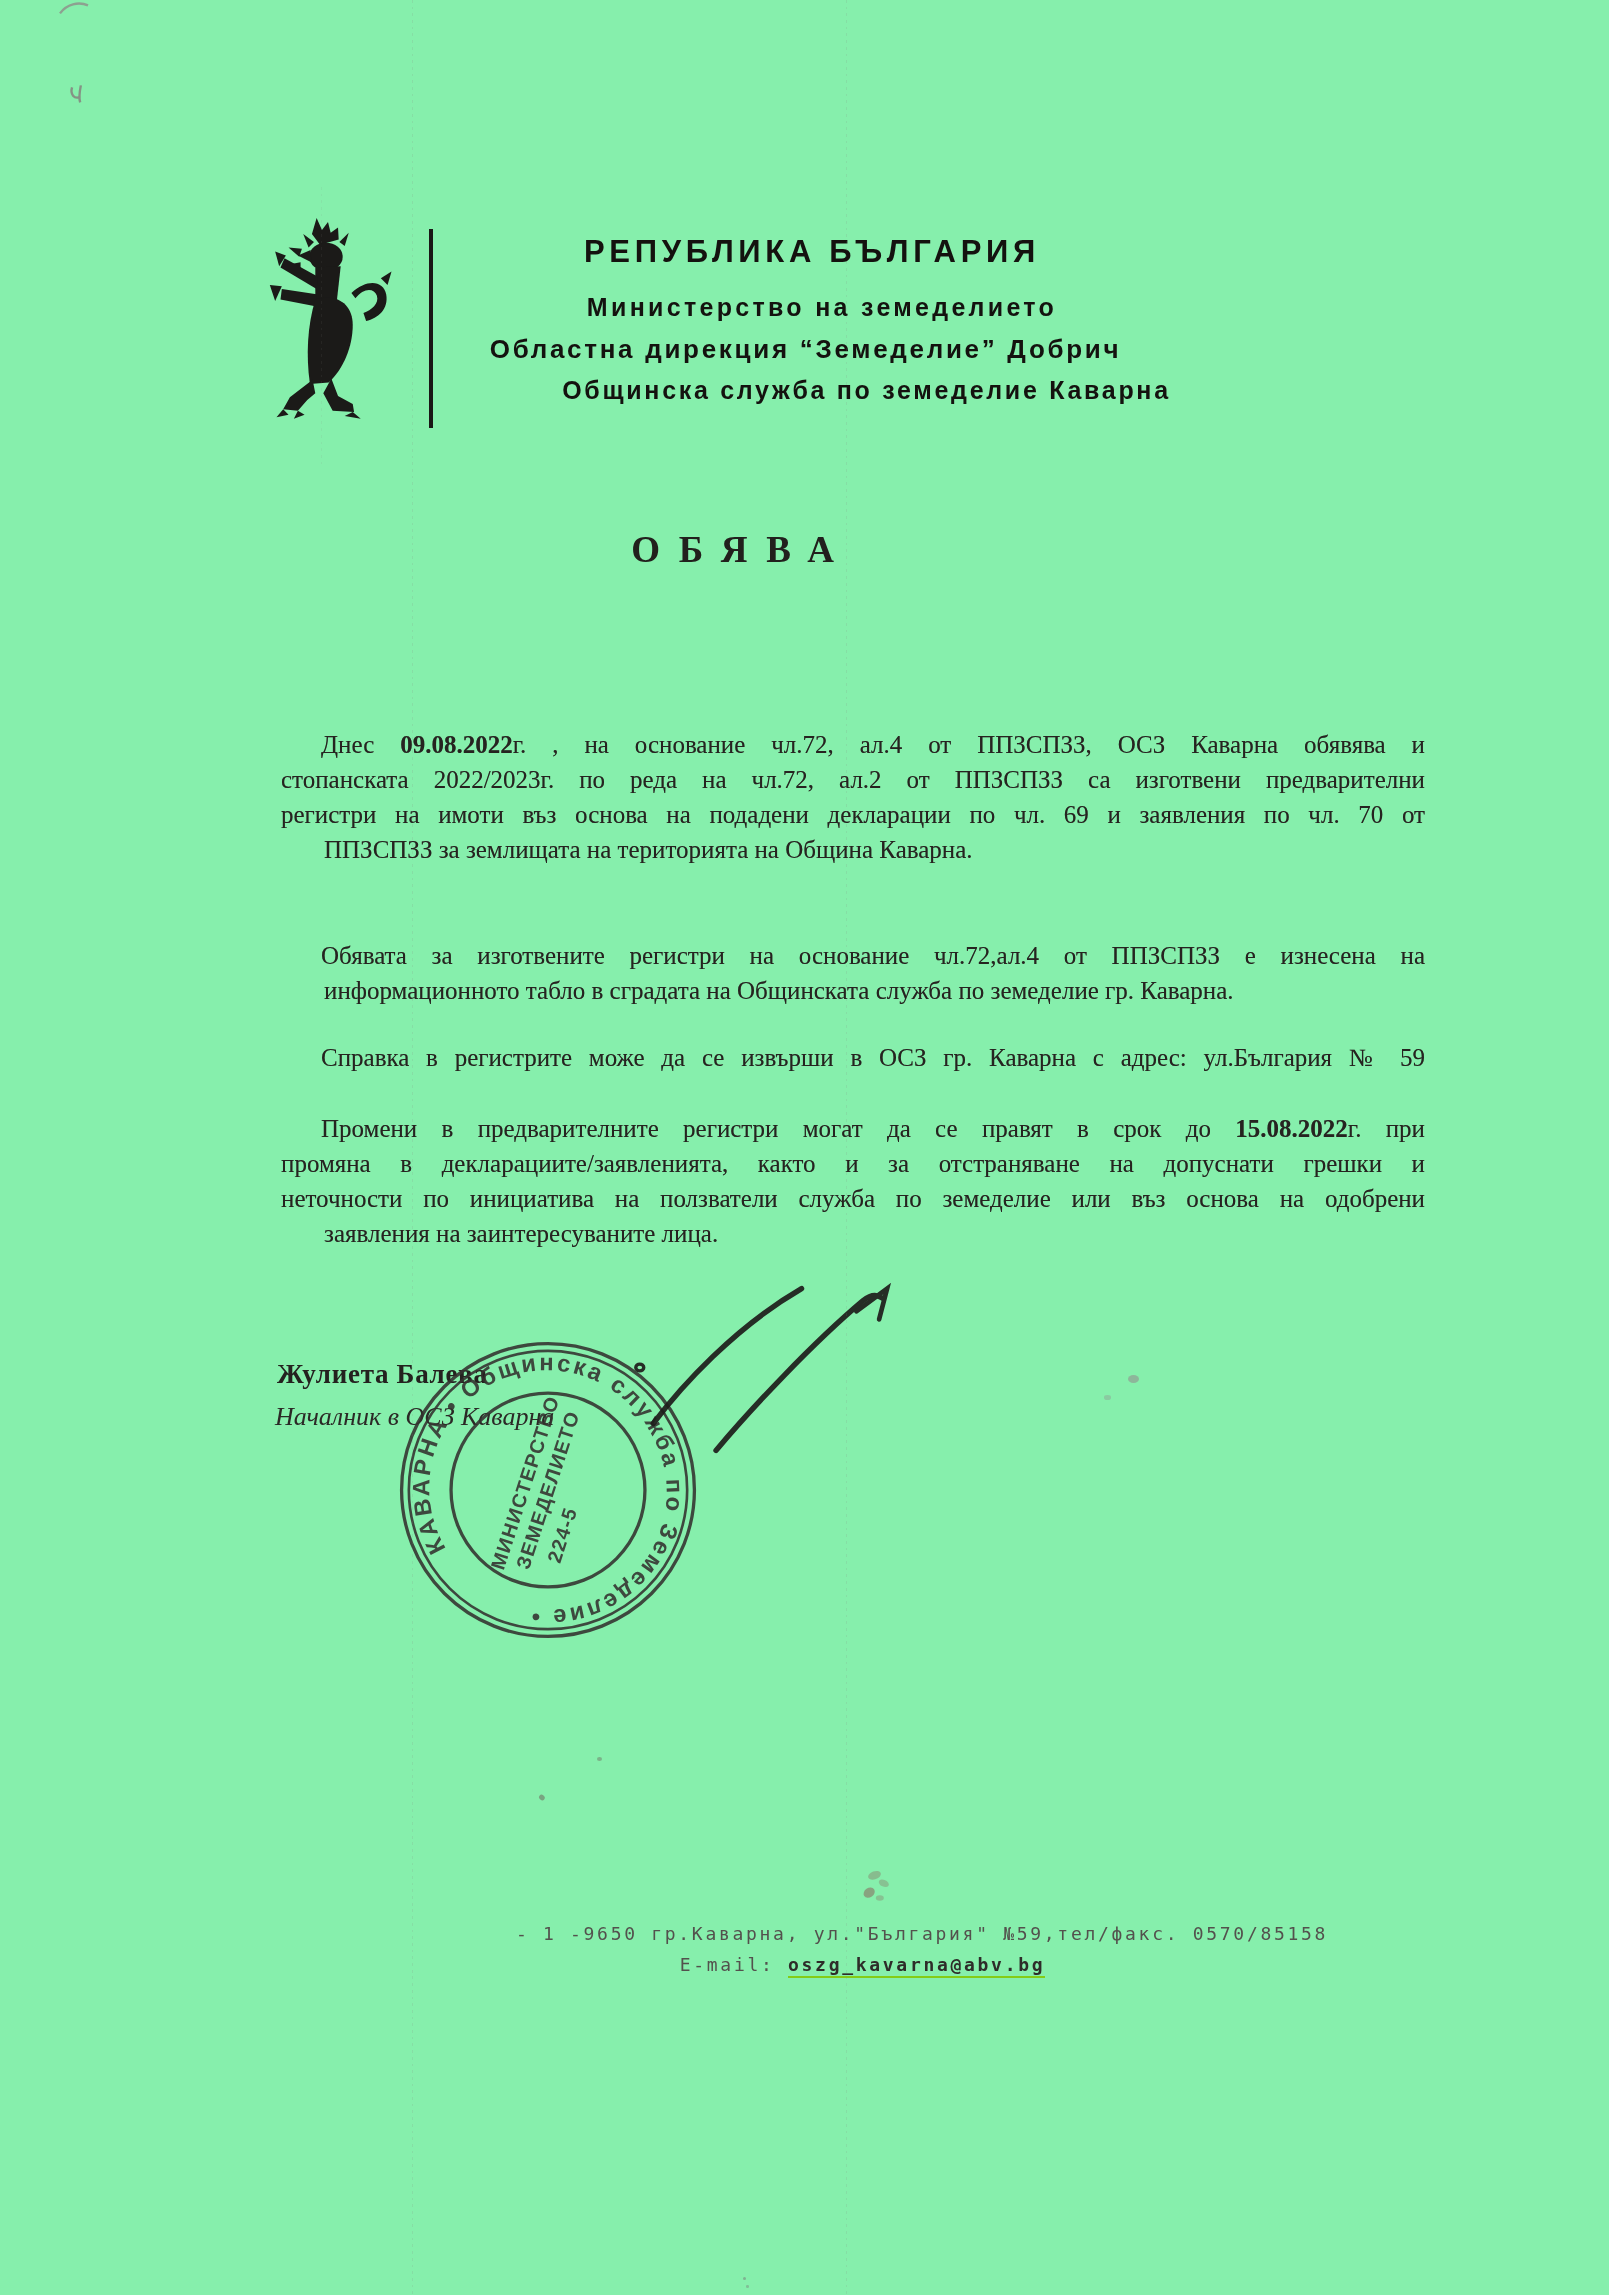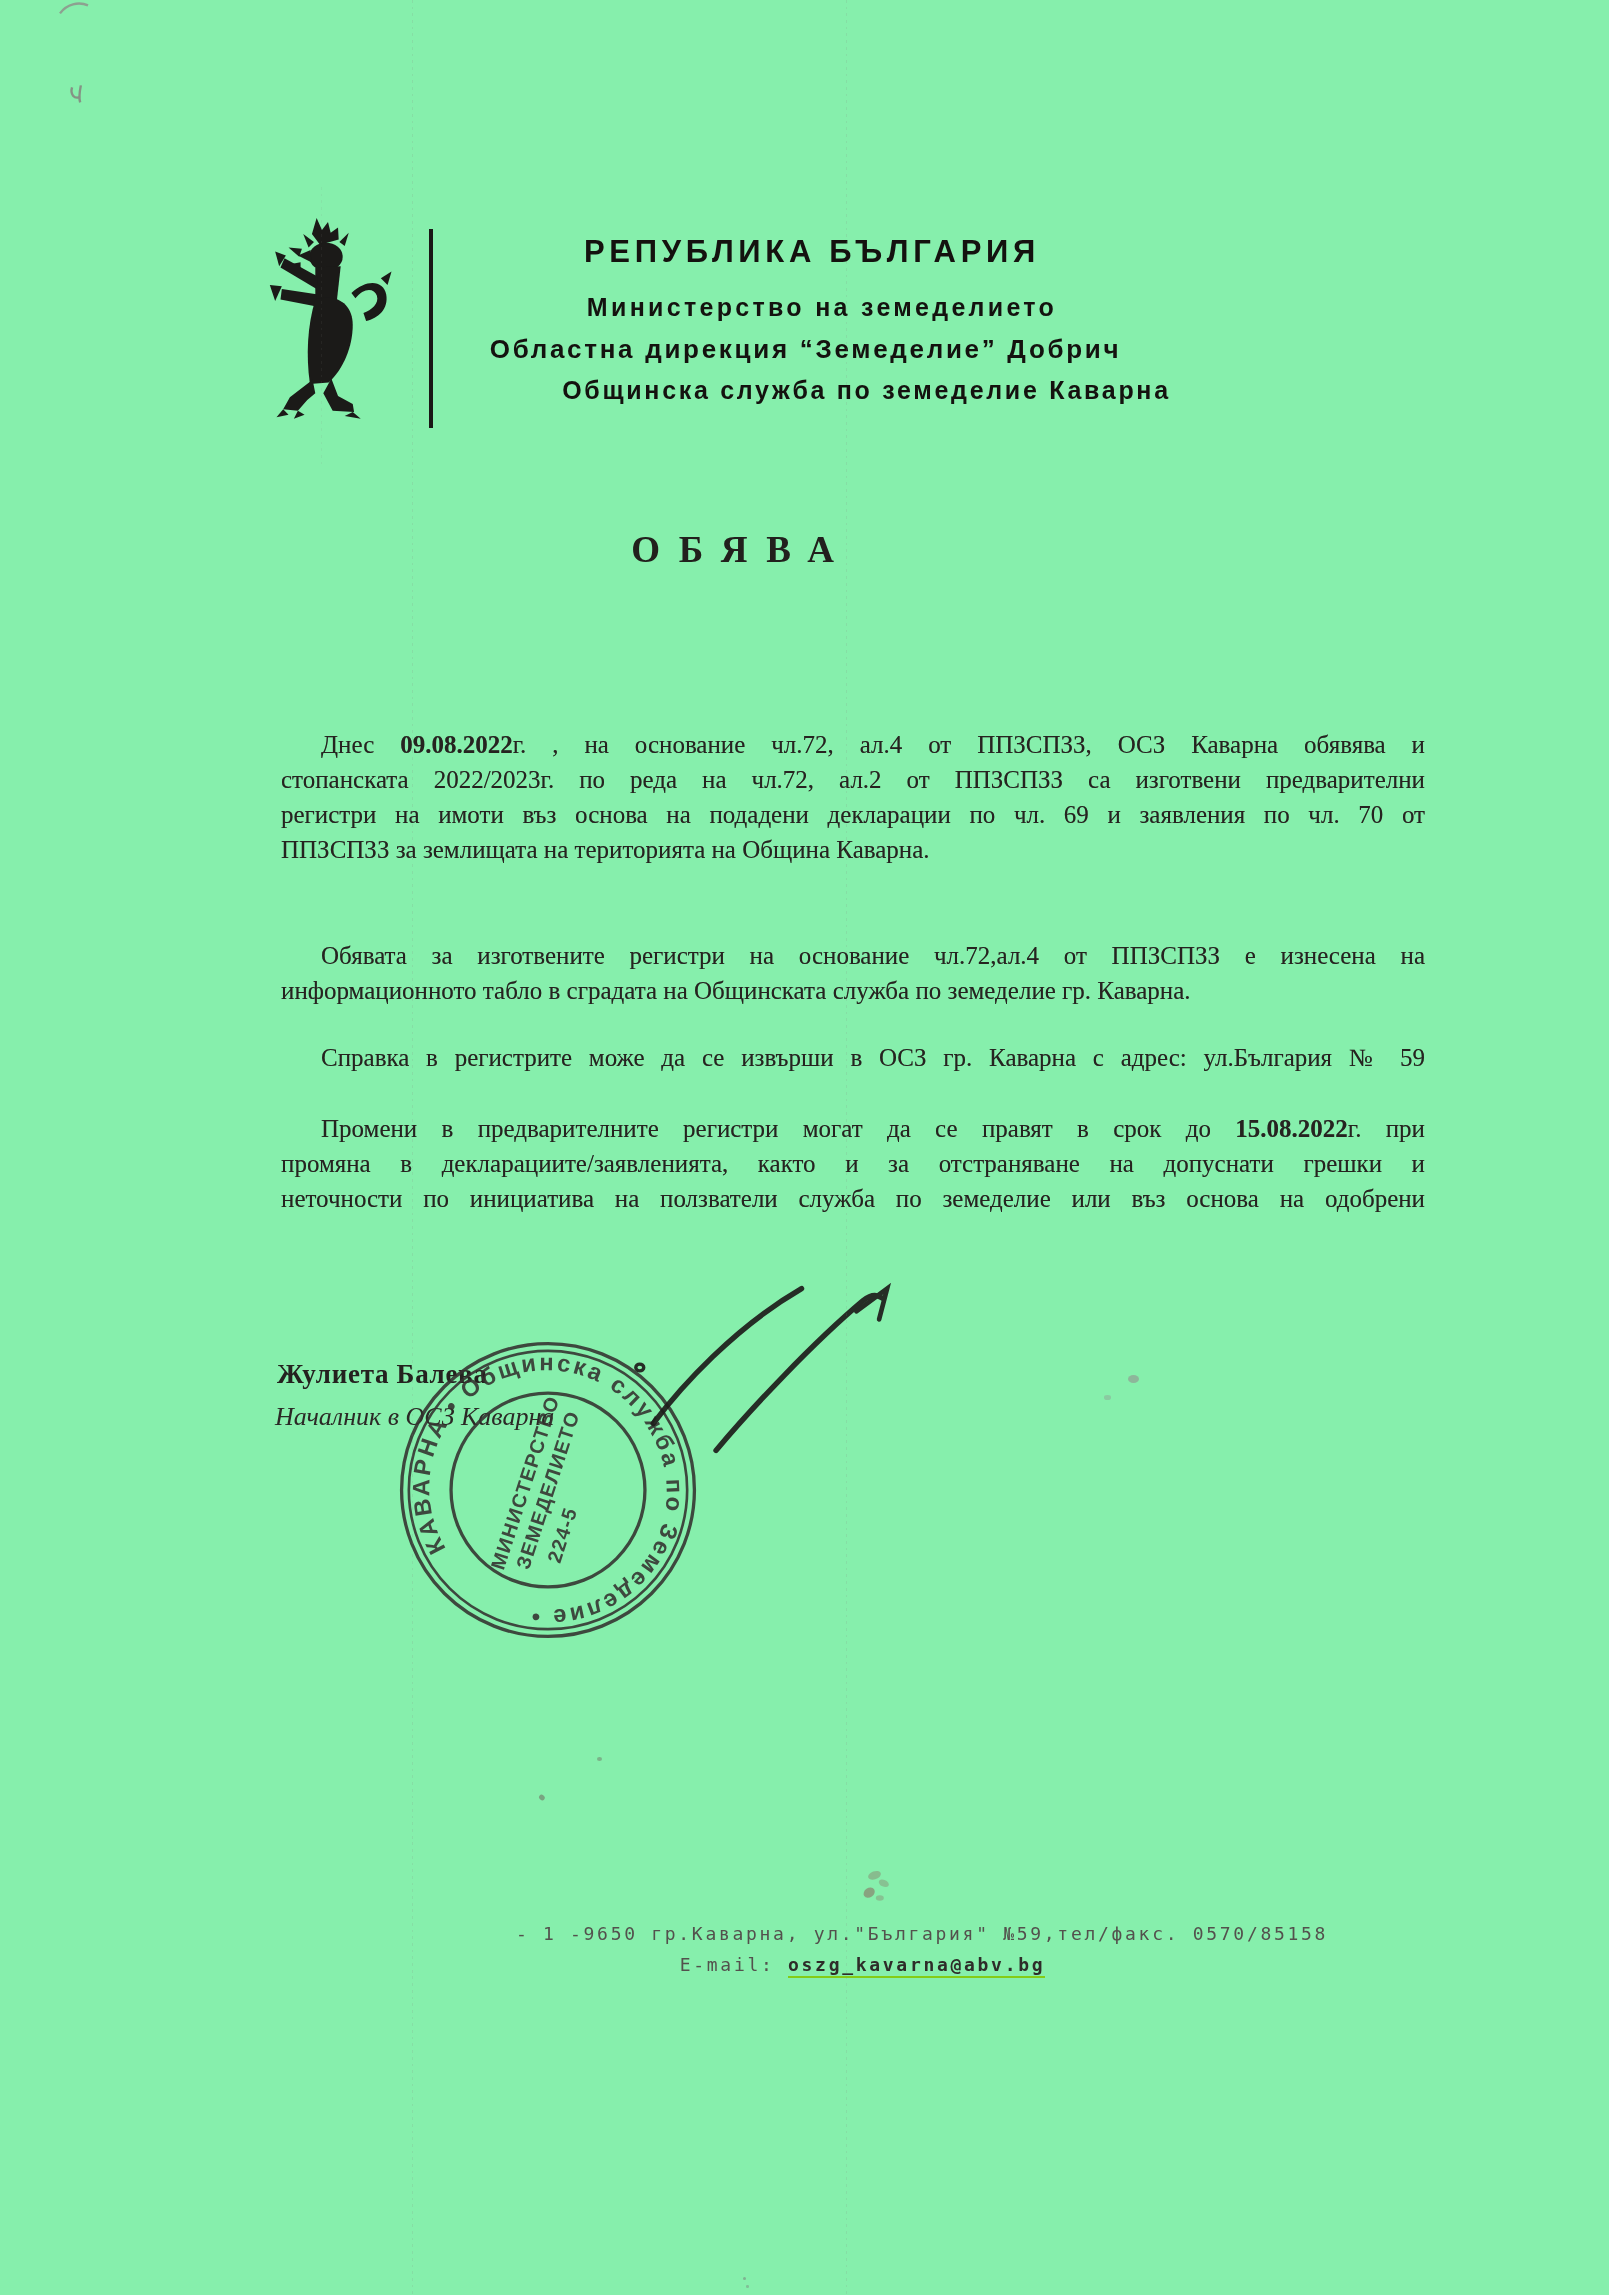--- a/index.html
+++ b/index.html
@@ -16,21 +16,21 @@
   .emblem{position:absolute;left:259px;top:214px;width:142px;height:206px;}
   
   .title{position:absolute;left:575px;top:528px;width:334px;text-align:center;
          font-size:37px;font-weight:bold;letter-spacing:18.7px;color:#22201d;
          font-family:"Liberation Serif",serif;}
   
   .par{position:absolute;left:281px;width:1144px;}
   .line{position:relative;width:1144px;height:35px;font-size:25px;line-height:35px;
         color:#262320;text-align:justify;text-align-last:justify;
         text-shadow:0 0 0.4px rgba(40,35,30,.38);}
-  .line.last{text-align-last:left;}
+  .line.last{text-align-last:left;margin-left:43px;}
   .line.ind{text-indent:40px;}
   .p1{top:727px;}.p2{top:938px;}.p3{top:1040px;}.p4{top:1111px;}
   
   .sig-name{position:absolute;left:277px;top:1359px;font-size:27px;font-weight:bold;
             color:#24221f;letter-spacing:0.7px;}
   .sig-role{position:absolute;left:275px;top:1402px;font-size:26px;font-style:italic;
             color:#2b2926;}
   .stamp{position:absolute;left:393px;top:1335px;width:310px;height:310px;opacity:.88;}
   .handsig{position:absolute;left:601px;top:1255px;width:361px;height:221px;}
   
@@ -104,20 +104,21 @@
   </div>
 
   <div class="par p3">
     <div class="line ind">Справка в регистрите може да се извърши в ОСЗ гр. Каварна с адрес: ул.България № 59</div>
   </div>
 
   <div class="par p4">
     <div class="line ind"><span>Промени в предварителните регистри могат да се правят в срок до </span><b>15.08.2022</b><span>г. при</span></div>
     <div class="line">промяна в декларациите/заявленията, както и за отстраняване на допуснати грешки и</div>
     <div class="line">неточности по инициатива на ползватели служба по земеделие или въз основа на одобрени</div>
+    <div class="line last">заявления на заинтересуваните лица.</div>
   </div>
 
   <div class="sig-name">Жулиета Балева</div>
   <div class="sig-role">Началник в ОСЗ Каварна</div>
 
   <svg class="stamp" viewBox="0 0 470 470" xmlns="http://www.w3.org/2000/svg" xmlns:xlink="http://www.w3.org/1999/xlink">
     <defs>
       <path id="ringpath" d="M80.9,324 A178,178 0 1 1 389.1,146 A178,178 0 1 1 80.9,324"></path>
     </defs>
     <circle cx="235" cy="235" r="222" fill="none" stroke="#34322f" stroke-width="5"></circle>

